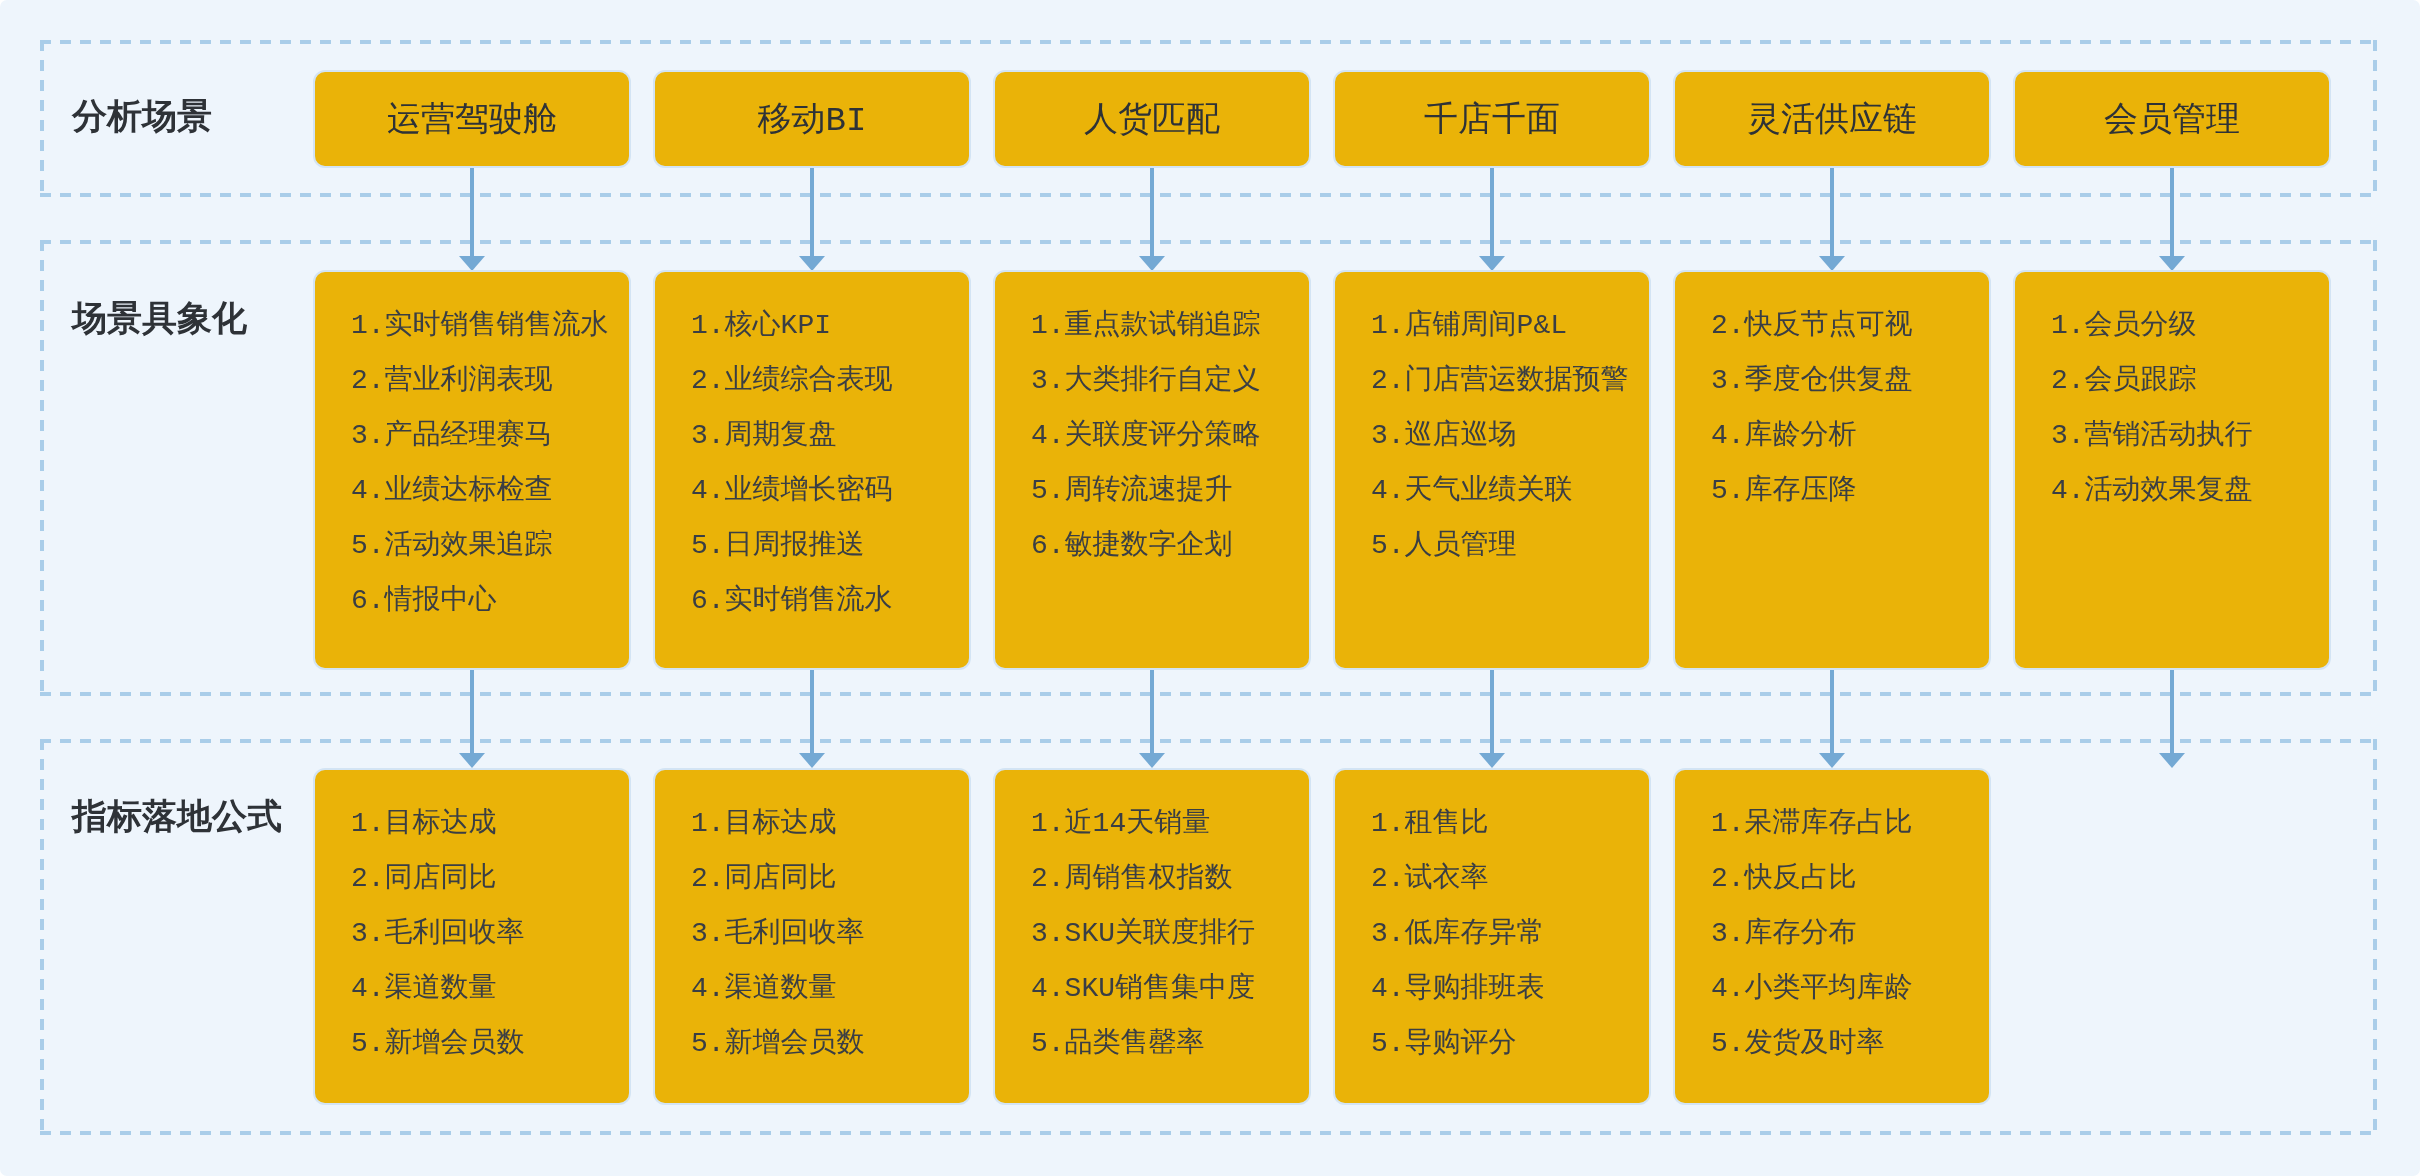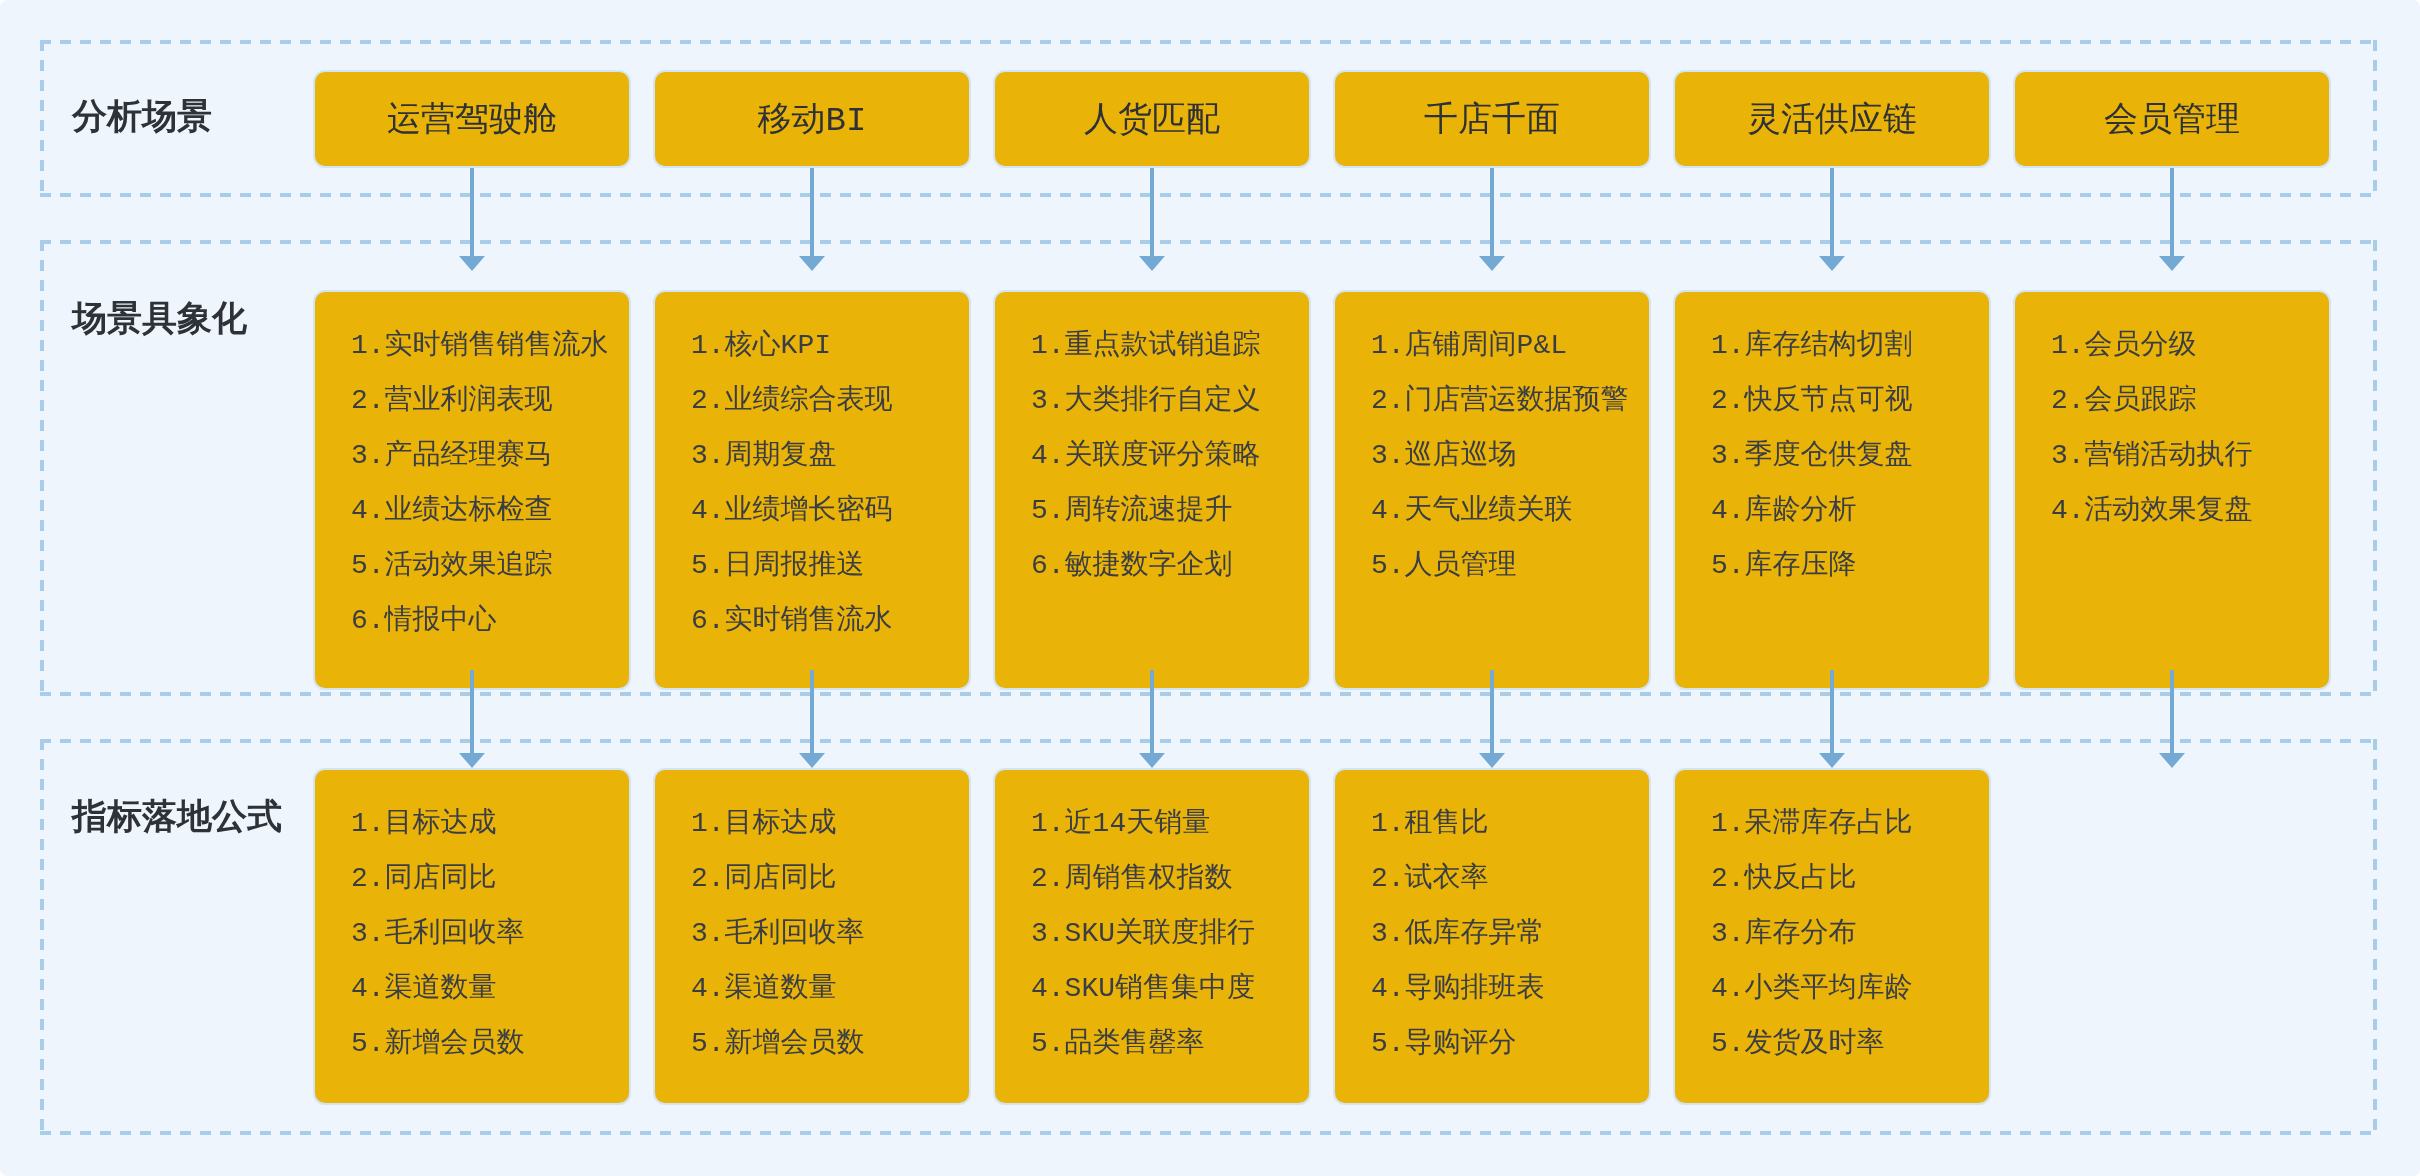--- a/index.html
+++ b/index.html
@@ -28,21 +28,21 @@
   .row-label-1{top:95px;}
   .row-label-2{top:297px;}
   .row-label-3{top:795px;}
 
   .box{
     position:absolute;width:318px;box-sizing:border-box;
     background:#eab308;border:2px solid #D3E4F4;border-radius:12px;
   }
   .scenario-box{top:70px;height:98px;display:flex;align-items:center;justify-content:center;}
   .scenario-title{font-size:34px;font-weight:500;color:#2E3237;white-space:nowrap;}
-  .concrete-box{top:270px;height:400px;margin-top:20px;}
+  .concrete-box{top:270px;height:400px;}
   .metrics-box{top:768px;height:337px;}
 
   .col0{left:313px}.col1{left:653px}.col2{left:993px}
   .col3{left:1333px}.col4{left:1673px}.col5{left:2013px}
 
   .box ul{margin:0;padding:24px 12px 0 36px;list-style:none;}
   .box li{
     height:55px;display:flex;align-items:center;
     font-size:28px;color:#3A3E44;white-space:nowrap;
   }
@@ -132,21 +132,20 @@
     <ul>
       <li>1.店铺周间P&amp;L</li>
       <li>2.门店营运数据预警</li>
       <li>3.巡店巡场</li>
       <li>4.天气业绩关联</li>
       <li>5.人员管理</li>
     </ul>
   </div>
   <div class="box concrete-box col4">
     <ul>
-      <li>1.库存结构切割</li>
       <li>2.快反节点可视</li>
       <li>3.季度仓供复盘</li>
       <li>4.库龄分析</li>
       <li>5.库存压降</li>
     </ul>
   </div>
   <div class="box concrete-box col5">
     <ul>
       <li>1.会员分级</li>
       <li>2.会员跟踪</li>

